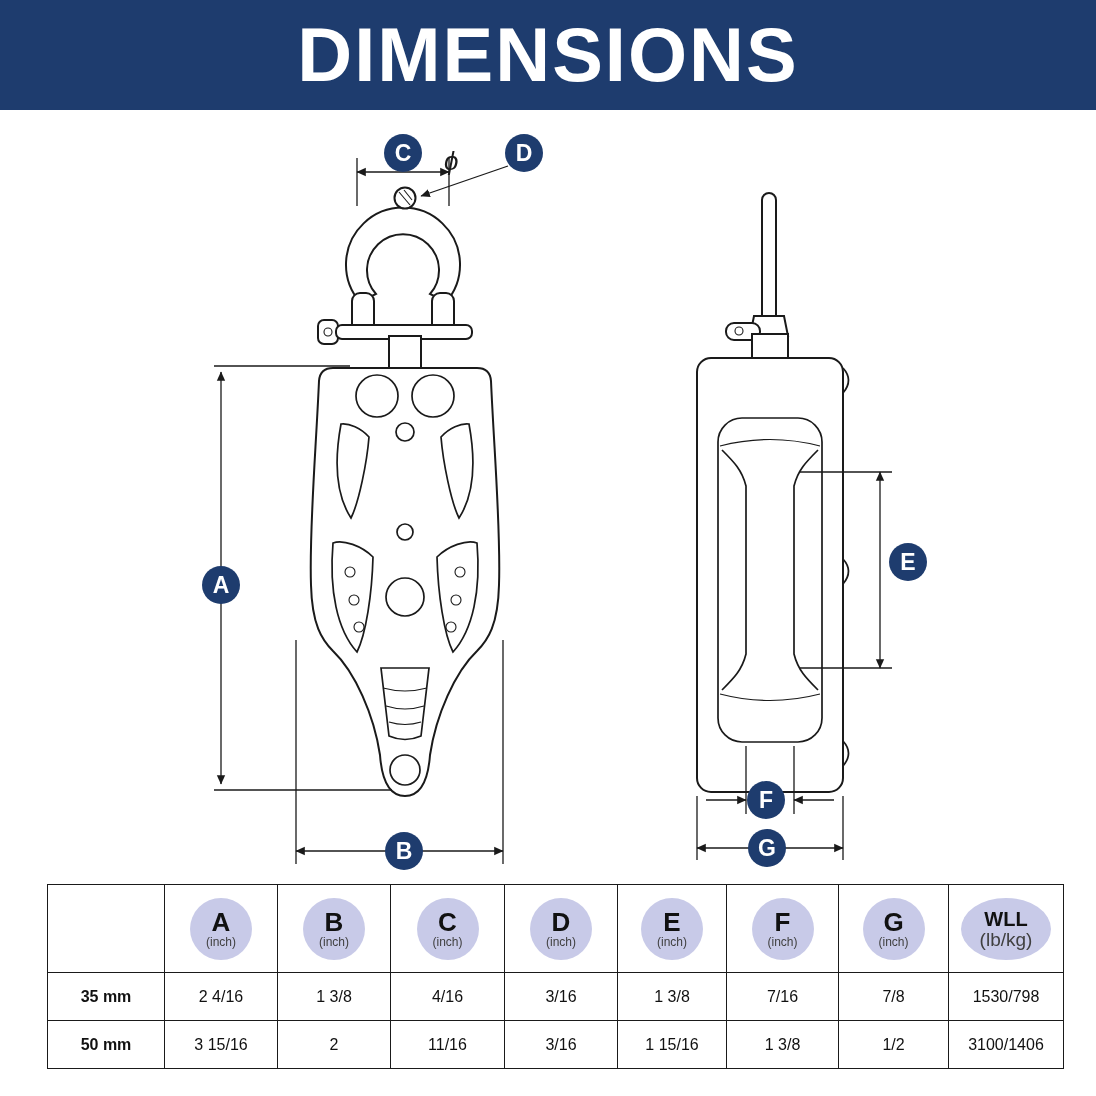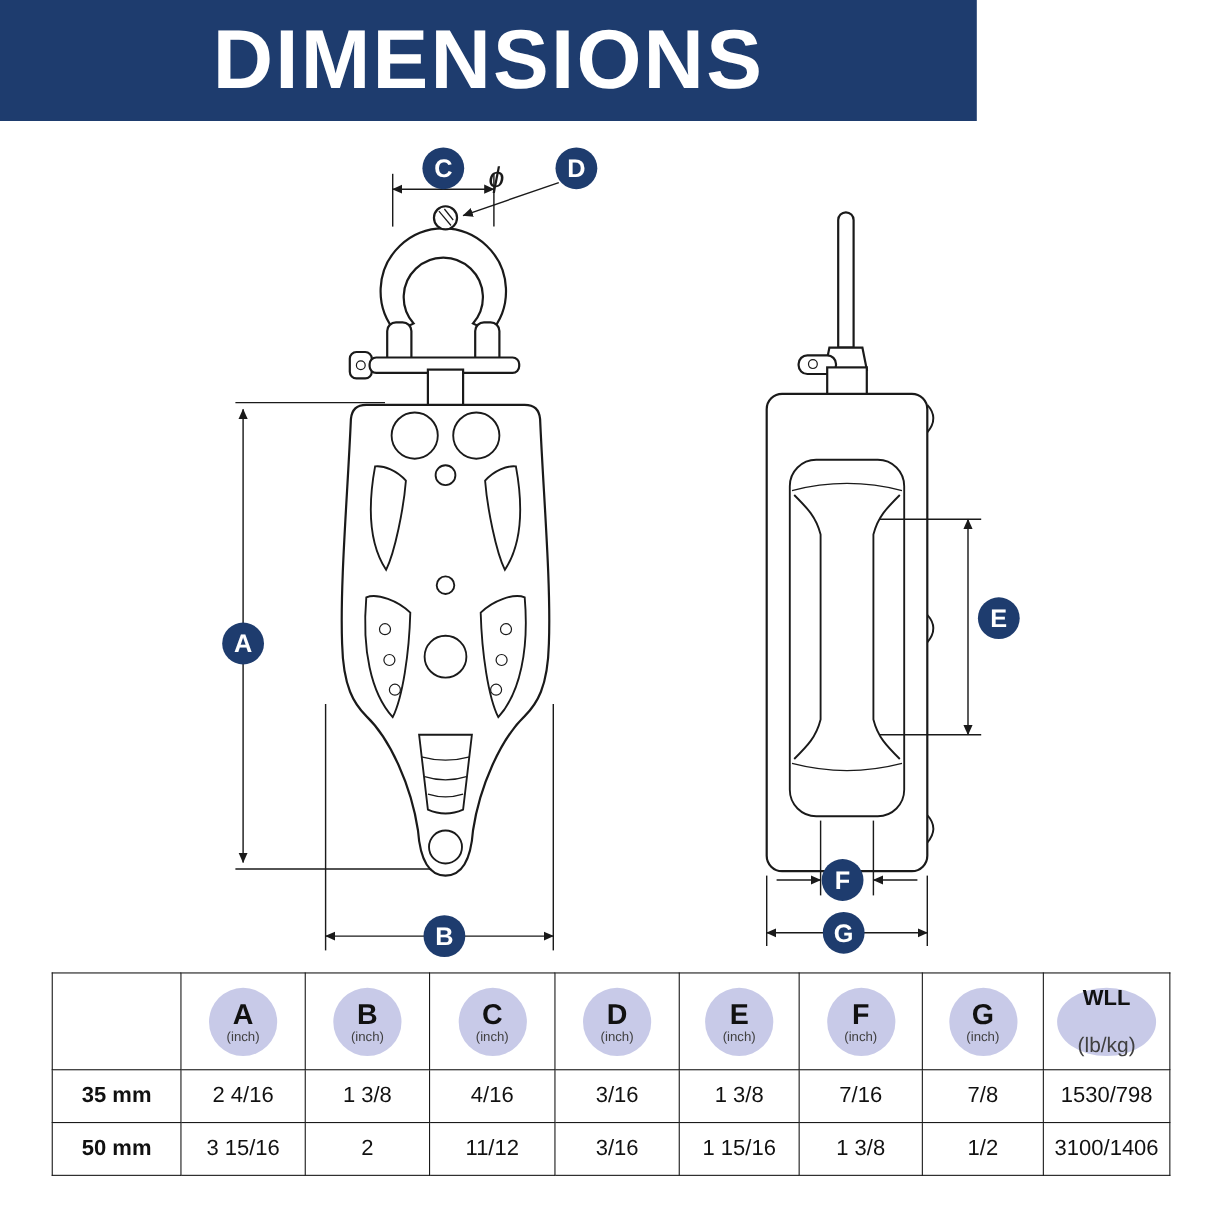--- a/index.html
+++ b/index.html
@@ -6,21 +6,21 @@
     --navy:#1e3c6e; --lavender:#c8cae8; --line:#1a1a1a; --bg:#ffffff;
   }
   *{box-sizing:border-box;}
   html,body{margin:0;padding:0;}
   body{
     width:1096px;height:1096px;position:relative;overflow:hidden;
     background:var(--bg,#fff);
     font-family:"Liberation Sans", sans-serif;
   }
   .top-banner{
-    position:absolute;left:0;top:0;width:888px;height:110px;
+    position:absolute;left:0;top:0;width:1096px;height:110px;
     background:var(--navy,#1e3c6e);
     display:flex;align-items:center;justify-content:center;
   }
   .top-banner h1{
     margin:0;color:#fff;font-size:76px;font-weight:800;letter-spacing:2px;line-height:1;
   }
   svg.drawing{position:absolute;left:0;top:0;width:1096px;height:1096px;z-index:1;}
   .ln{fill:none;stroke:var(--line,#1a1a1a);stroke-width:1.7;}
   .lnf{fill:#fff;stroke:var(--line,#1a1a1a);stroke-width:2;}
   .thin{stroke-width:1.1;}
@@ -35,29 +35,29 @@
   }
   table.dims{
     position:absolute;left:47px;top:884px;width:1016px;
     border-collapse:collapse;table-layout:fixed;z-index:2;
     background:#fff;
   }
   table.dims th,table.dims td{
     border:1.5px solid #1a1a1a;text-align:center;vertical-align:middle;padding:0;
   }
   table.dims thead th{height:88px;font-weight:400;}
-  table.dims tbody td{height:48px;font-size:20px;color:#111;margin-top:10px;}
+  table.dims tbody td{height:48px;font-size:16px;color:#111;margin-top:10px;}
   td.size-cell{font-weight:700;font-size:20px;}
   .hdr-circle{
     width:62px;height:62px;border-radius:50%;background:var(--lavender,#c8cae8);
     margin:0 auto;display:flex;flex-direction:column;align-items:center;justify-content:center;gap:1px;
   }
   .hdr-circle .hdr-letter{font-size:26px;font-weight:700;line-height:1;color:#111;}
   .hdr-circle .hdr-unit{font-size:12px;color:#404040;line-height:1;}
-  .hdr-circle.wll{width:90px;justify-content:space-between;}
+  .hdr-circle.wll{width:90px;}
   .hdr-circle.wll .hdr-letter{font-size:20px;}
   .hdr-circle.wll .hdr-unit{font-size:19px;}
 </style>
 </head>
 <body>
 
 <div class="top-banner">
   <h1>DIMENSIONS</h1>
 </div>
 
@@ -249,21 +249,21 @@
       <td>3/16</td>
       <td>1 3/8</td>
       <td>7/16</td>
       <td>7/8</td>
       <td>1530/798</td>
     </tr>
     <tr>
       <td class="size-cell">50 mm</td>
       <td>3 15/16</td>
       <td>2</td>
-      <td>11/12</td>
+      <td>11/16</td>
       <td>3/16</td>
       <td>1 15/16</td>
       <td>1 3/8</td>
       <td>1/2</td>
       <td>3100/1406</td>
     </tr>
   </tbody>
 </table>
 
 </body></html>

